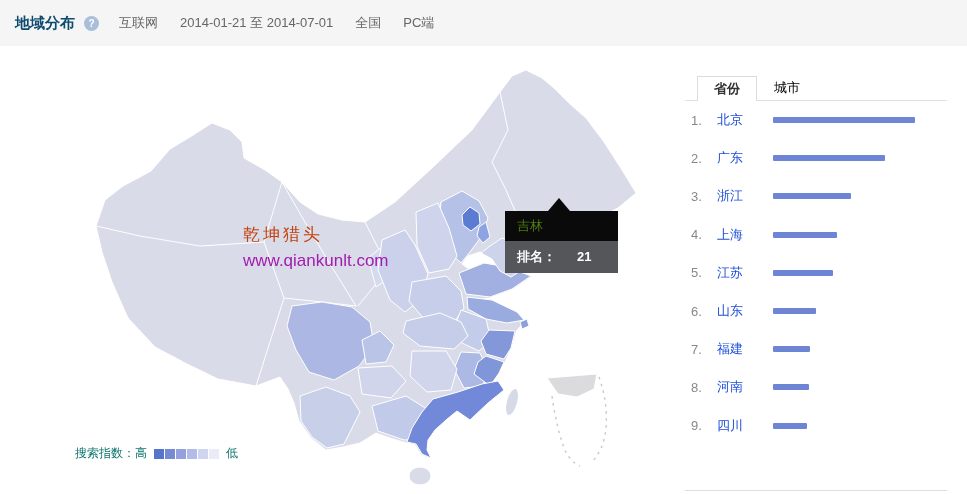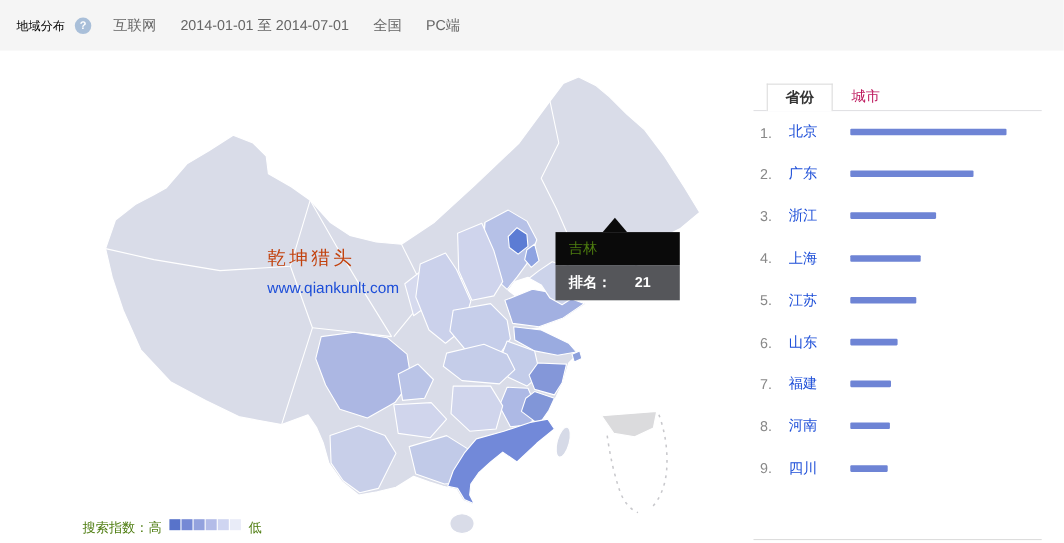--- a/index.html
+++ b/index.html
@@ -5,78 +5,78 @@
   html,body{margin:0;padding:0}
   body{
     width:967px;height:494px;position:relative;overflow:hidden;background:#fff;
     font-family:"Liberation Sans","DejaVu Sans",sans-serif;
   }
   
   .header{
     position:absolute;left:0;top:0;width:967px;height:46px;background:#f5f5f5;
     display:flex;align-items:center;padding-left:15px;box-sizing:border-box;
   }
-  .title{font-size:11px;font-weight:normal;color:#000000}
+  .title{font-size:15px;font-weight:bold;color:#0c4a6e}
   .help{
     width:15px;height:15px;border-radius:50%;background:#a9bfd9;color:#fff;
     font-size:10px;font-weight:bold;display:flex;align-items:center;justify-content:center;
     margin-left:9px;margin-right:20px;cursor:pointer;
   }
   .filter{font-size:13px;color:#666;margin-right:22px}
 
   
   .map-wrap{position:absolute;left:60px;top:50px;width:640px;height:444px}
   .map-wrap svg{position:absolute;left:0;top:0}
   .watermark{position:absolute;left:183px;top:172px;pointer-events:none}
   .wm1{font-size:17px;color:#c2410c;letter-spacing:3px;line-height:26px}
-  .wm2{font-size:14px;color:#1d4ed8;line-height:26px}
+  .wm2{font-size:17px;color:#a21caf;line-height:26px}
 
   
   .tooltip{position:absolute;left:505px;top:211px;width:113px;z-index:5}
   .tt-arrow{
     position:absolute;top:-13px;left:43px;width:0;height:0;
     border-left:11px solid transparent;border-right:11px solid transparent;
     border-bottom:13px solid #0a0a0a;
   }
   .tt-head{background:#0a0a0a;color:#4d7c0f;font-size:13px;height:30px;line-height:30px;padding-left:12px}
   .tt-body{background:#55565a;color:#fff;font-size:13px;font-weight:bold;height:32px;line-height:32px;padding-left:12px}
   .tt-body .val{margin-left:21px}
 
   
-  .legend{position:absolute;left:75px;top:472px;display:flex;font-size:12px;color:#4d7c0f}
+  .legend{position:absolute;left:75px;top:445px;display:flex;align-items:center;font-size:12px;color:#0f766e}
   .legend .hi{margin-right:7px}
   .legend .lo{margin-left:6px}
   .sw{width:10px;height:10px;margin-right:1px;display:inline-block}
 
   
   .tabs{position:absolute;left:697px;top:76px;display:flex;z-index:2}
   .tab{
     width:60px;height:24px;line-height:24px;text-align:center;
-    font-size:13px;color:#be185d;cursor:pointer;box-sizing:border-box;
+    font-size:13px;color:#000000;cursor:pointer;box-sizing:border-box;
   }
   .tab.active{
     height:25px;background:#fff;border:1px solid #dcdcdc;border-bottom:none;
     font-weight:bold;color:#333;
   }
   .panel-divider{position:absolute;left:685px;top:100px;width:262px;height:1px;background:#e1e1e4}
   .panel-bottom{position:absolute;left:685px;top:490px;width:262px;height:1px;background:#dddddd}
   .rank-list{position:absolute;left:685px;top:101px;width:262px;margin:0;padding:0;list-style:none}
   .rank-row{height:38.2px;display:flex;align-items:center;padding-left:6px;box-sizing:border-box}
   .rk{width:26px;font-size:13px;color:#888}
   .nm{width:56px;font-size:13px;color:#1d4ed8}
   .bar{height:6px;border-radius:1px}
 </style>
 </head>
 <body>
 
 <div class="header">
   <span class="title">地域分布</span>
   <span class="help">?</span>
   <span class="filter">互联网</span>
-  <span class="filter">2014-01-01 至 2014-07-01</span>
+  <span class="filter">2014-01-21 至 2014-07-01</span>
   <span class="filter">全国</span>
   <span class="filter">PC端</span>
 </div>
 
 <div class="map-wrap">
   <svg viewBox="0 0 640 444" width="640" height="444">
     <g stroke="#ffffff" stroke-width="1" stroke-linejoin="round">
 
       <path fill="#d9dce8" d="
         M152,73 L170,80 L182,92 L184,108 L205,120 L222,132 L240,152 L258,164 L282,170 L305,172

